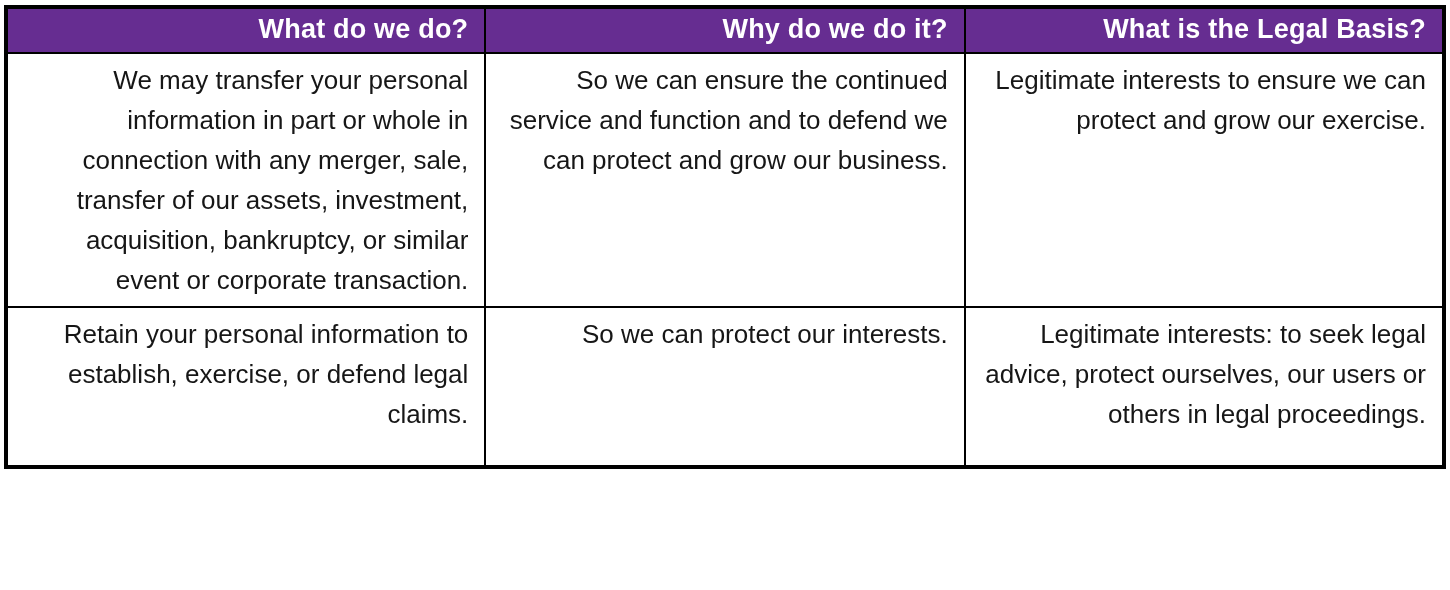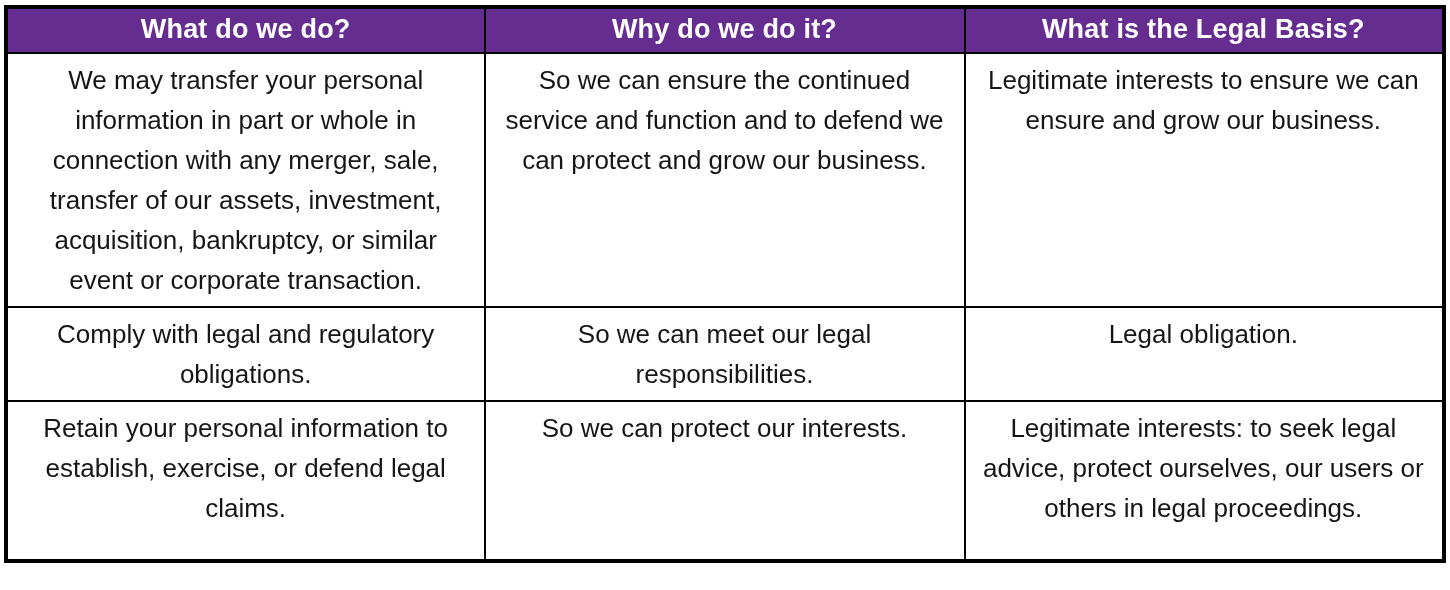--- a/index.html
+++ b/index.html
@@ -20,21 +20,21 @@
   .page { padding: 5px 4px; }
   table.policy-table {
     width: 1442px;
     border-collapse: collapse;
     table-layout: fixed;
     border: 4px solid var(--border);
     background: var(--page-bg);
   }
   th, td {
     border: 2px solid var(--border);
-    text-align: center;
+    text-align: right;
     vertical-align: top;
     padding: 6px 16px 6px 15px;
     word-wrap: break-word;
   }
   thead th {
     background: var(--header-bg);
     color: var(--header-text);
     font-size: 27px;
     font-weight: bold;
     height: 46px;
@@ -61,26 +61,21 @@
       <tr>
         <th>What do we do?</th>
         <th>Why do we do it?</th>
         <th>What is the Legal Basis?</th>
       </tr>
     </thead>
     <tbody>
       <tr class="row-0">
         <td>We may transfer your personal information in part or whole in connection with any merger, sale, transfer of our assets, investment, acquisition, bankruptcy, or similar event or corporate transaction.</td>
         <td>So we can ensure the continued service and function and to defend we can protect and grow our business.</td>
-        <td>Legitimate interests to ensure we can ensure and grow our business.</td>
-      </tr>
-      <tr class="row-1">
-        <td>Comply with legal and regulatory obligations.</td>
-        <td>So we can meet our legal responsibilities.</td>
-        <td>Legal obligation.</td>
+        <td>Legitimate interests to ensure we can protect and grow our exercise.</td>
       </tr>
       <tr class="row-2">
         <td>Retain your personal information to establish, exercise, or defend legal claims.</td>
         <td>So we can protect our interests.</td>
         <td>Legitimate interests: to seek legal advice, protect ourselves, our users or others in legal proceedings.</td>
       </tr>
     </tbody>
   </table>
 </div>
 

